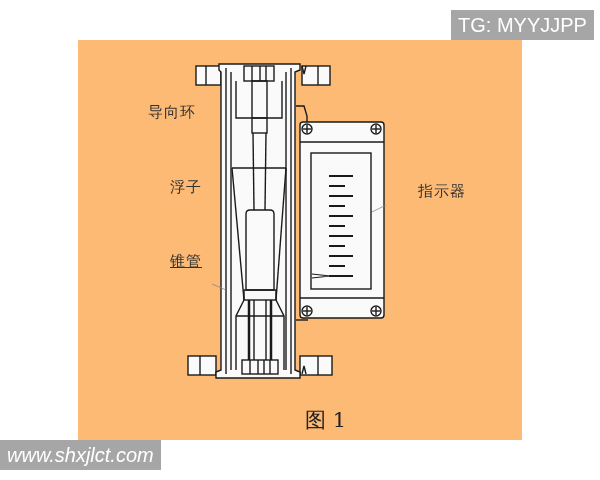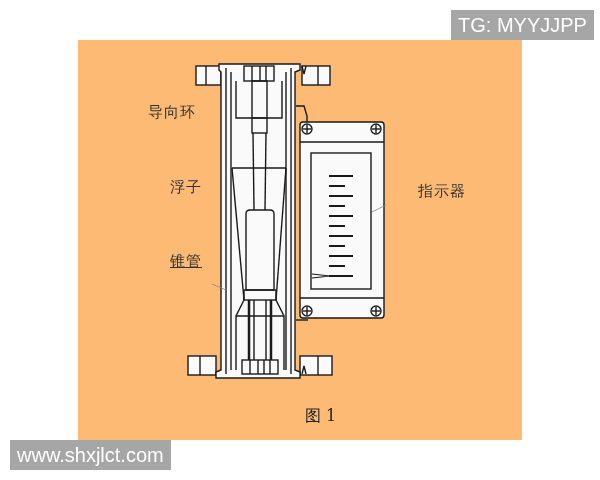--- a/index.html
+++ b/index.html
@@ -1,21 +1,21 @@
 <!DOCTYPE html>
 <html><head>
 <meta charset="utf-8">
 <style>
   html, body { margin:0; padding:0; }
   body { width:600px; height:480px; background:#ffffff; position:relative; overflow:hidden;
          font-family:"DejaVu Sans", sans-serif; }
   .figure { position:absolute; left:78px; top:40px; width:444px; height:400px; background:#fdba74; }
   .diagram { position:absolute; left:0; top:0; }
   .label { position:absolute; font-family:"DejaVu Sans", sans-serif; font-size:15px; color:#333; letter-spacing:1px; }
-  .caption { position:absolute; font-family:"DejaVu Serif", serif; font-size:16px; color:#222; }
+  .caption { position:absolute; font-family:"DejaVu Serif", serif; font-size:21px; color:#222; }
   .watermark { position:absolute; background:#a6a6a6; color:#ffffff;
                font-family:"Liberation Sans", sans-serif; font-size:20px; line-height:22px; padding:4px 7px; }
 </style>
 </head>
 <body>
 
 <div class="figure">
   <svg class="diagram" width="444" height="400" viewBox="78 40 444 400" xmlns="http://www.w3.org/2000/svg">
     <g fill="none" stroke="#1a1a1a" stroke-width="1.4">
 
@@ -115,13 +115,13 @@
   </svg>
 
   <div class="label" style="left:70px; top:63px;">导向环</div>
   <div class="label" style="left:92px; top:138px;font-family:Liberation Mono, monospace;">浮子</div>
   <div class="label" style="left:92px; top:212px;text-decoration:underline;">锥管</div>
   <div class="label" style="left:312px; top:142px;margin-left:28px;">指示器</div>
   <div class="caption" style="left:227px; top:366px;">图 1</div>
 </div>
 
 <div class="watermark" style="left:451px; top:10px;">TG: MYYJJPP</div>
-<div class="watermark" style="left:10px; top:440px;">www.shxjlct.com</div>
+<div class="watermark" style="left:0; top:440px;font-style:italic;">www.shxjlct.com</div>
 
 </body></html>

